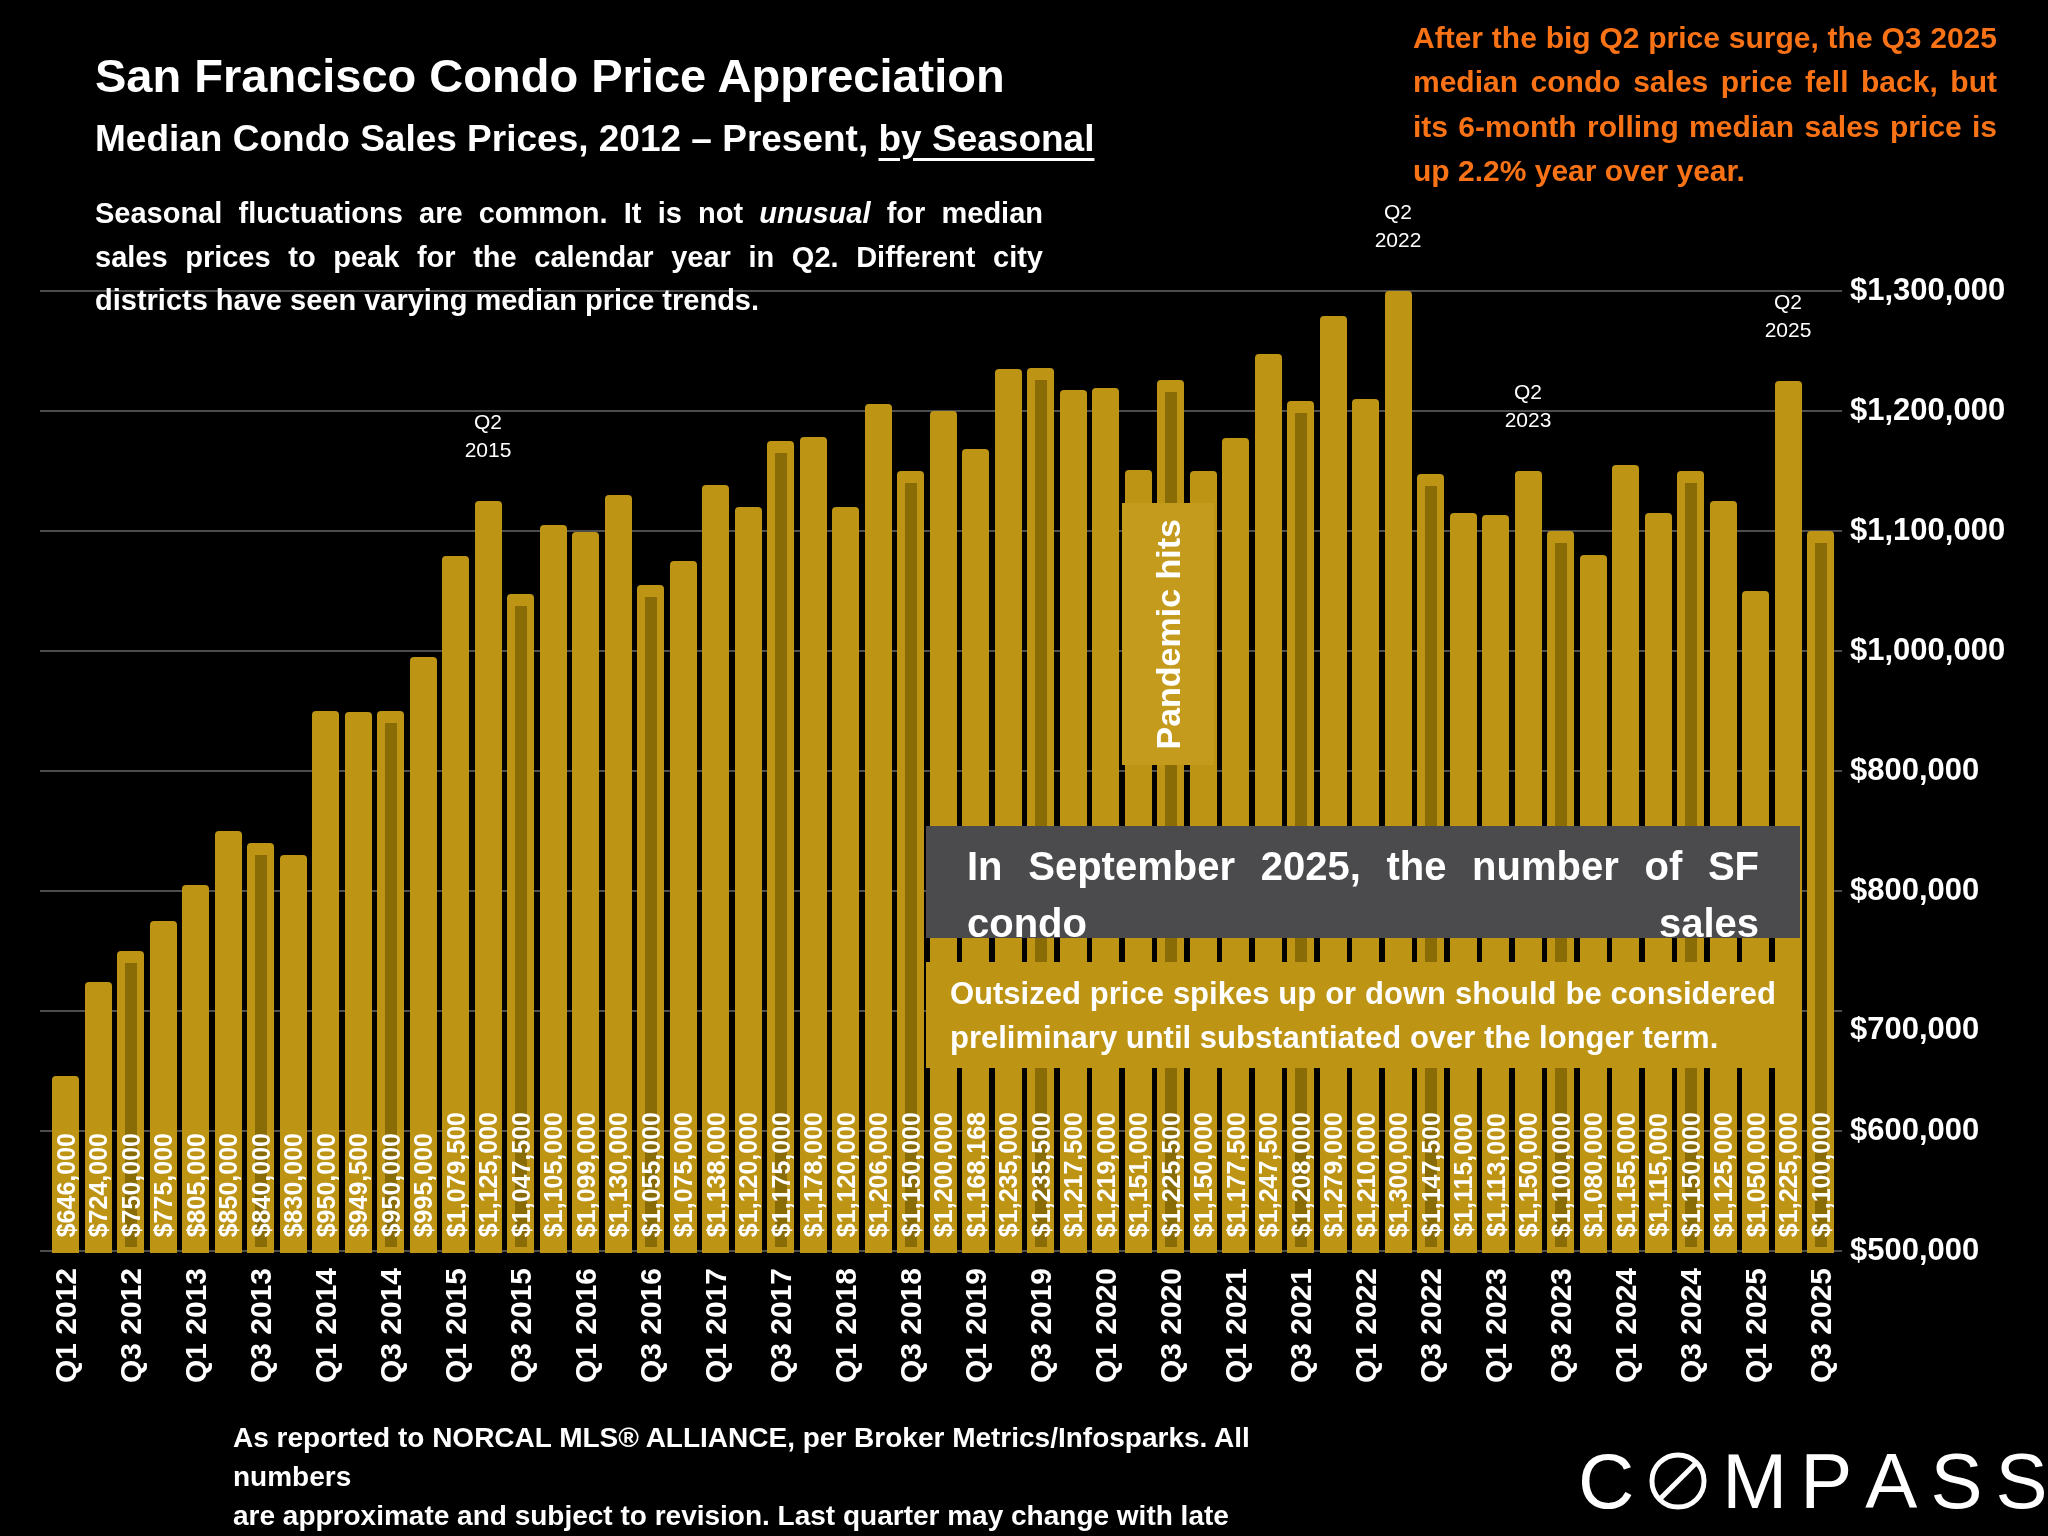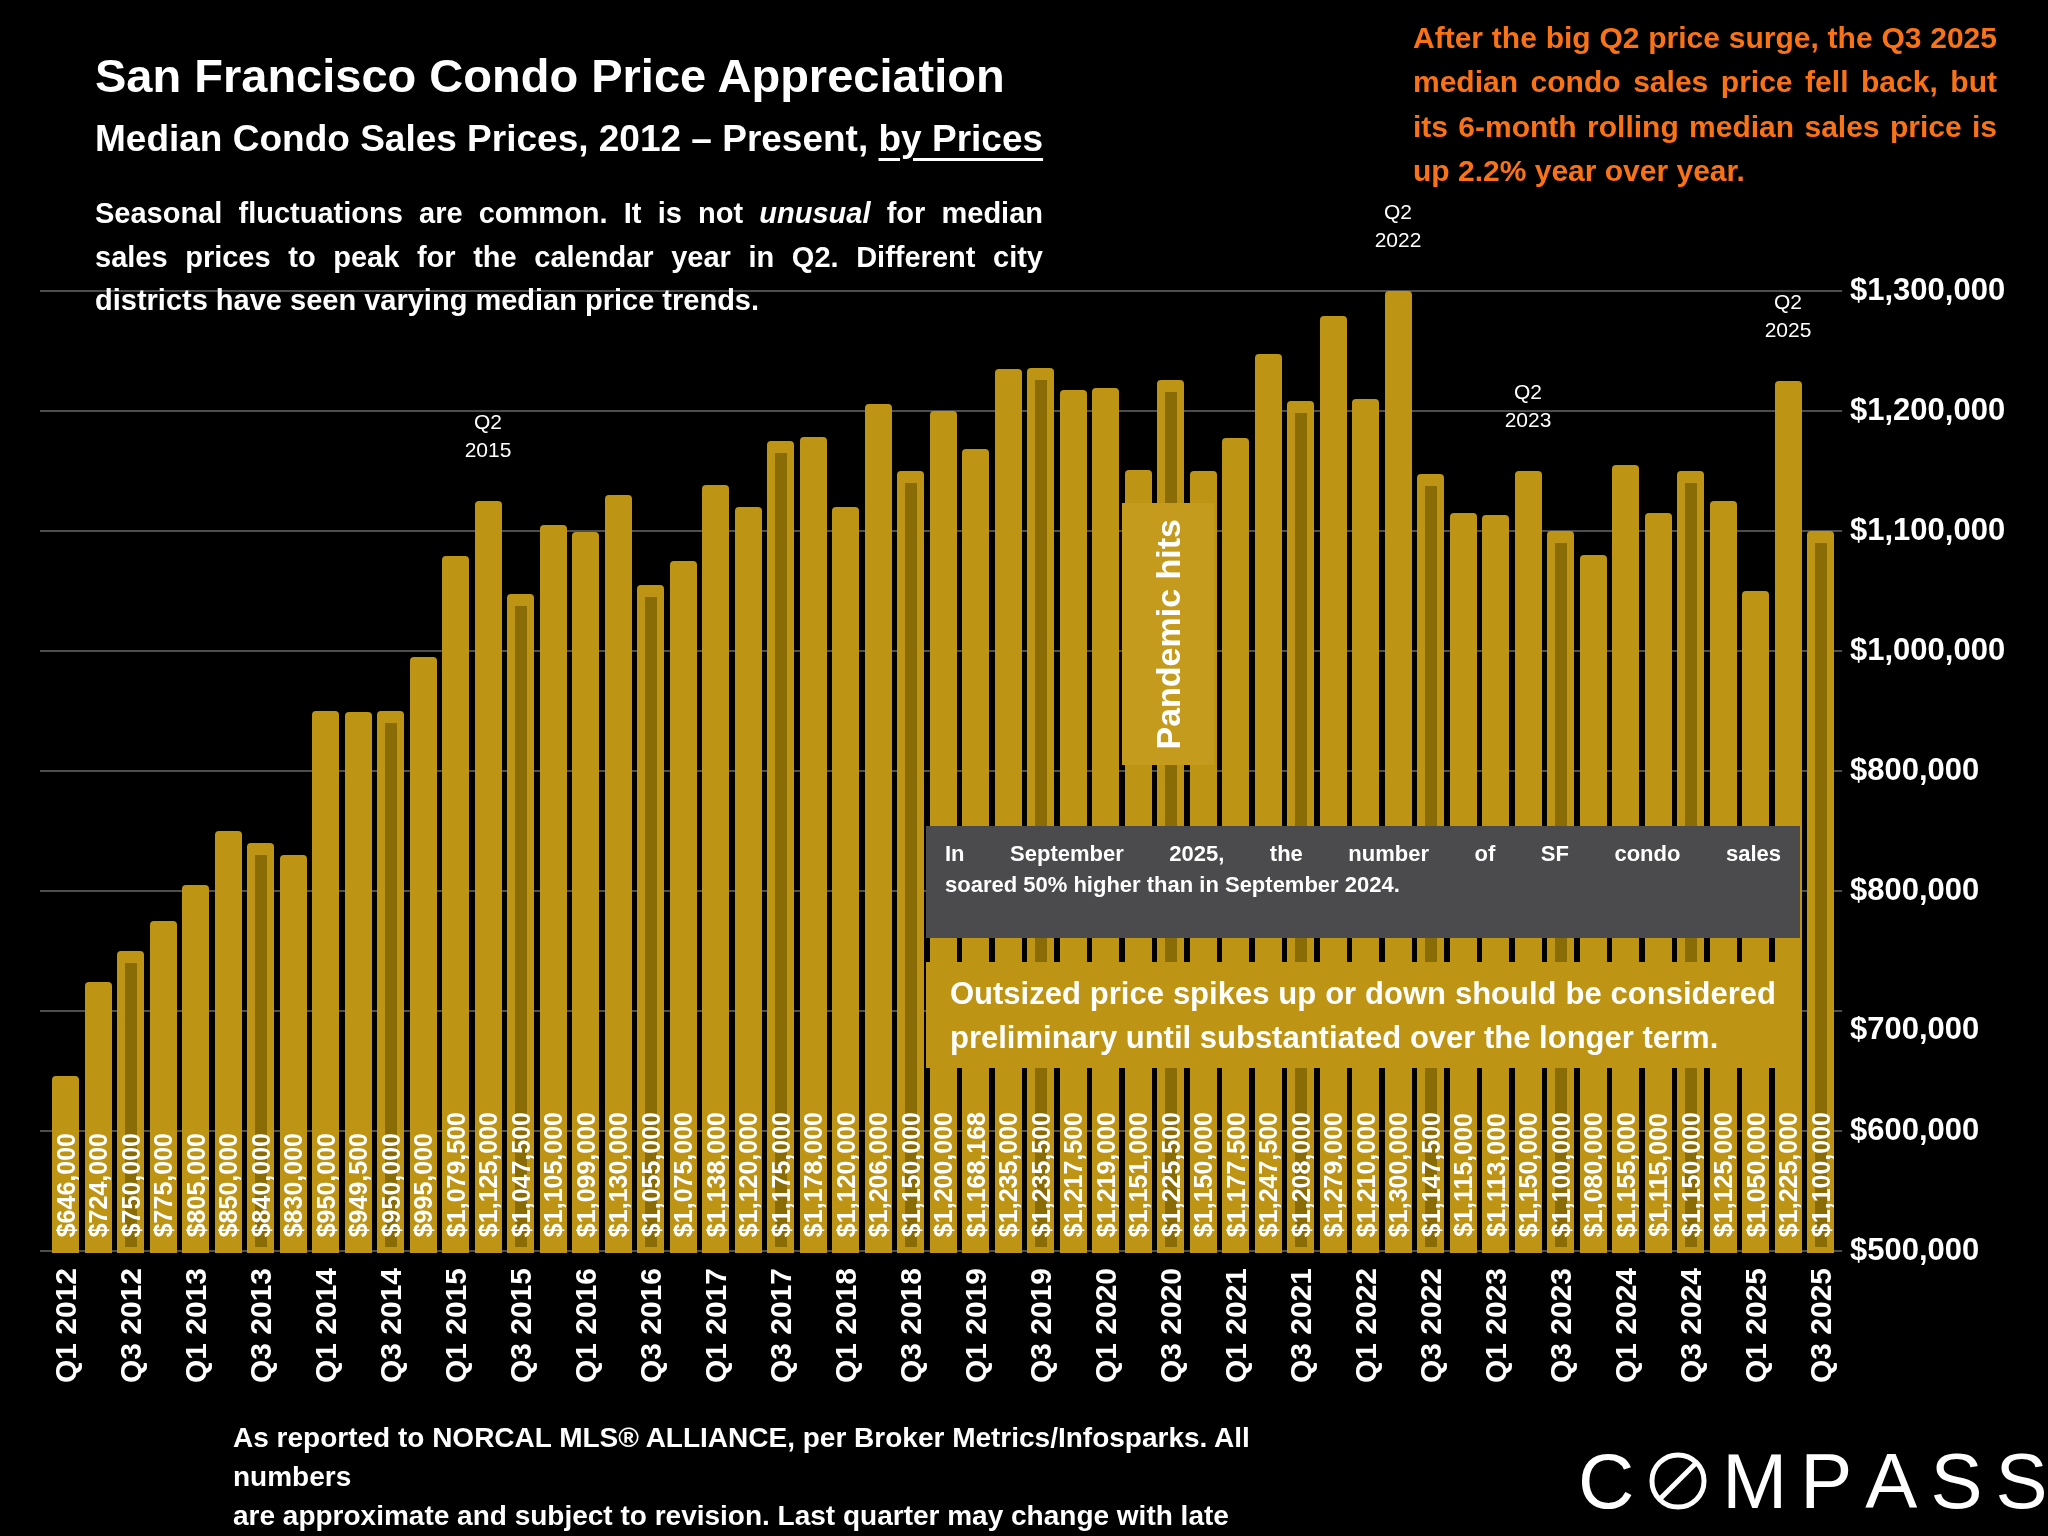--- a/index.html
+++ b/index.html
@@ -25,21 +25,21 @@
   .vlabel{position:absolute;left:50%;bottom:16px;transform:translateX(-50%) rotate(180deg);
           writing-mode:vertical-rl;font-size:25px;font-weight:bold;color:#fff;white-space:nowrap;}
   .xlabel{font-size:30px;font-weight:bold;white-space:nowrap;}
   .qnote{font-size:21px;font-weight:normal;line-height:1.32;text-align:center;
          transform:translateX(-50%);white-space:pre-line;}
   #pandemic-box{left:1122px;top:503px;width:92px;height:262px;background:#C59B1D;
                 display:flex;align-items:center;justify-content:center;}
   #pandemic-box span{font-size:34px;font-weight:bold;white-space:nowrap;}
   
   #gray-box{left:926px;top:826px;width:874px;height:112px;background:#4b4b4d;
-            padding:12px 19px;box-sizing:border-box;font-size:22px;font-weight:bold;line-height:1.42;}
+            padding:12px 41px;box-sizing:border-box;font-size:40px;font-weight:bold;line-height:1.42;}
   #gray-box .l1{text-align:justify;text-align-last:justify;}
   #gold-box{left:926px;top:962px;width:874px;height:106px;background:#BD9414;
             padding:10px 24px;box-sizing:border-box;font-size:31px;font-weight:bold;line-height:1.42;}
   #gold-box .l1{text-align:justify;text-align-last:justify;}
   
   #footnote{left:233px;top:1418px;width:1060px;font-size:28px;font-weight:bold;line-height:1.4;}
   #logo{left:1578px;top:1442px;display:flex;align-items:center;gap:13px;}
   #logo .lt{font-size:78px;font-weight:400;line-height:1;letter-spacing:0;}
   #logo svg{display:block;}
 </style>
@@ -279,21 +279,21 @@
       <div class="abs qnote" style="left: 1398px; top: 198px;">Q2
 2022</div>
       <div class="abs qnote" style="left: 1528px; top: 378px;">Q2
 2023</div>
       <div class="abs qnote" style="left: 1788px; top: 288px;">Q2
 2025</div>
     </div>
 
   <div id="title" class="abs">San Francisco Condo Price Appreciation</div>
 
-  <div id="subtitle" class="abs"><span>Median Condo Sales Prices, 2012 – Present, </span><span class="ul">by Prices</span></div>
+  <div id="subtitle" class="abs"><span>Median Condo Sales Prices, 2012 – Present, </span><span class="ul">by Seasonal</span></div>
 
   <div id="intro" class="abs"><span>Seasonal fluctuations are common. It is not </span><span class="it">unusual</span><span> for median sales prices to peak for the calendar year in Q2. Different city districts have seen varying median price trends.</span></div>
 
   <div id="right-note" class="abs">After the big Q2 price surge, the Q3 2025 median condo sales price fell back, but its 6-month rolling median sales price is up 2.2% year over year.</div>
 
   <div id="pandemic-box" class="abs">
     <span class="vtext">Pandemic hits</span>
   </div>
 
   <div id="gray-box" class="abs">

